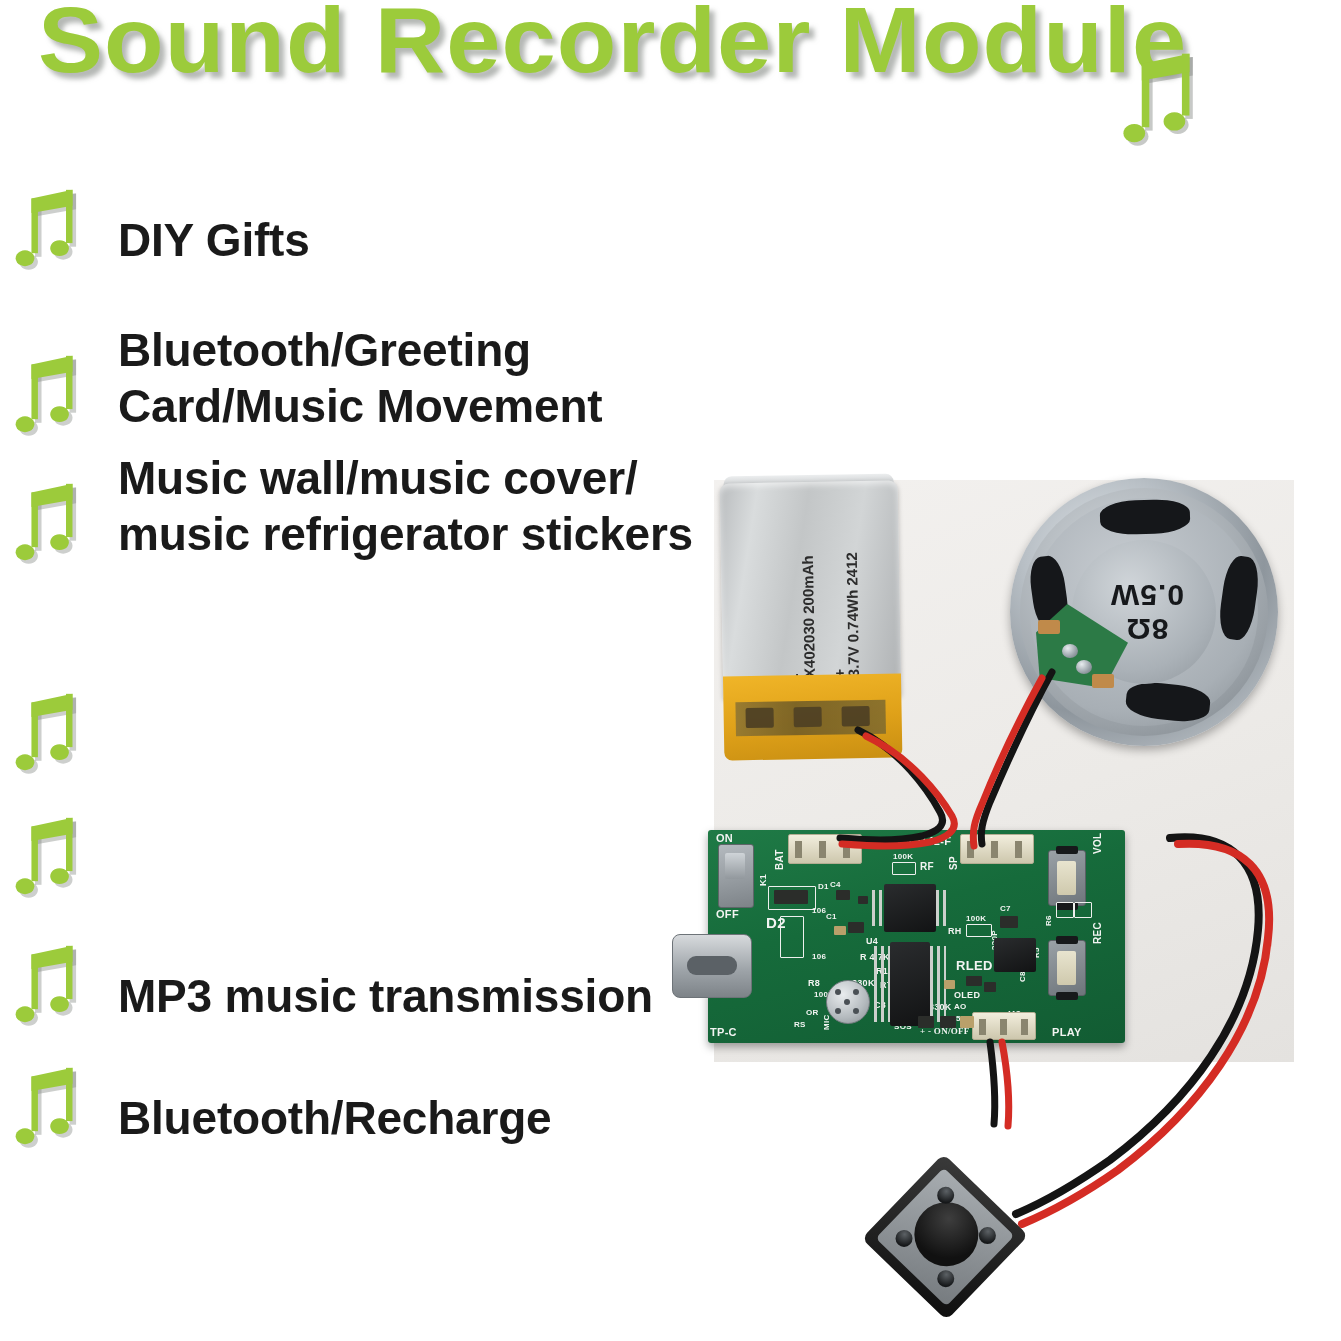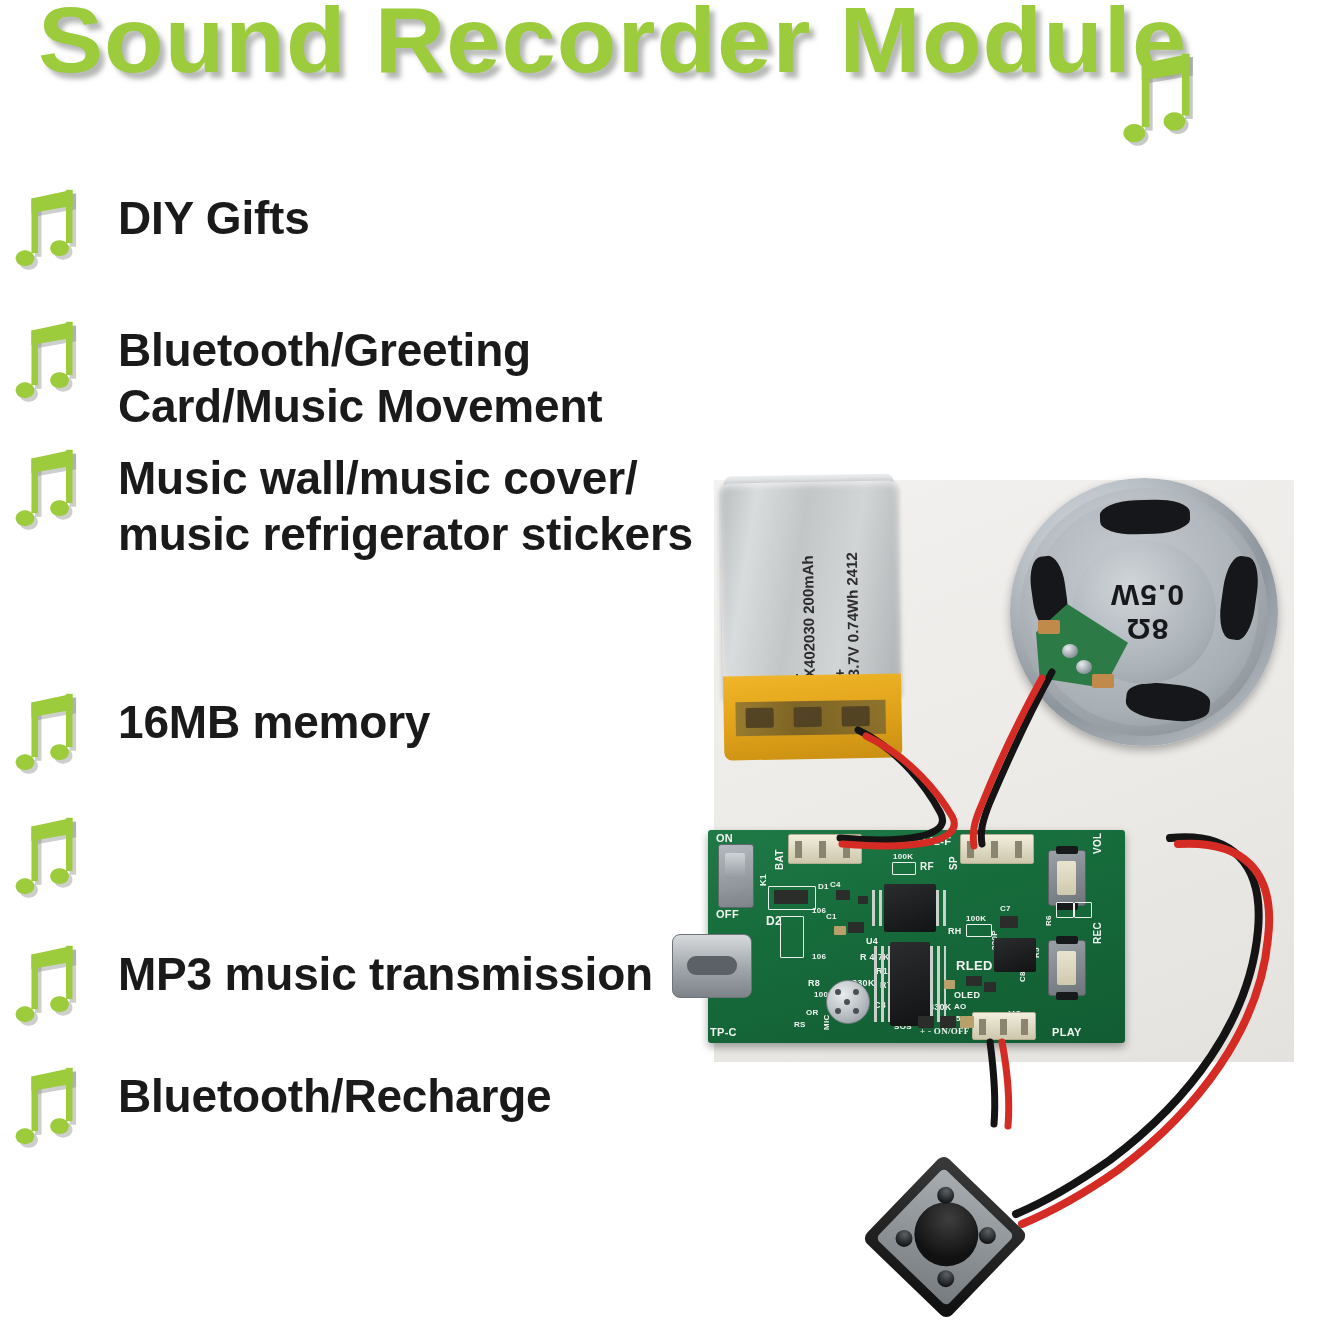--- a/index.html
+++ b/index.html
@@ -56,21 +56,21 @@
     left: 0;
     top: 170px;
     width: 720px;
     height: 1000px;
   }
   .feature-row {
     position: absolute;
     left: 0;
     width: 720px;
     display: flex;
-    align-items: flex-start;
+    align-items: flex-end;
   }
   .feature-icon {
     width: 72px;
     height: 80px;
     flex: 0 0 72px;
     margin-left: 12px;
     margin-top: 2px;
   }
   .feature-label {
     margin-left: 34px;
@@ -487,21 +487,20 @@
         </g>
         <g fill="#9ccb3b">
           <path d="M18 86 a13 11 0 1 0 0.1 0 Z"></path>
             <path d="M66 72 a13 11 0 1 0 0.1 0 Z"></path>
           <rect x="27" y="14" width="9" height="76"></rect>
             <rect x="75" y="2" width="9" height="74"></rect>
           <path d="M27 14 L84 2 L84 24 L27 34 Z"></path>
         </g>
       </svg>
     </div>
-    <div class="feature-label">16MB memory</div>
   </div>
 
   <div class="feature-row" style="top:644px">
     <div class="feature-icon note-icon">
       <svg viewBox="0 0 100 110">
         <g transform="translate(5,5)" fill="rgba(130,135,130,0.40)">
           <path d="M18 86 a13 11 0 1 0 0.1 0 Z"></path>
             <path d="M66 72 a13 11 0 1 0 0.1 0 Z"></path>
           <rect x="27" y="14" width="9" height="76"></rect>
             <rect x="75" y="2" width="9" height="74"></rect>
@@ -631,21 +630,21 @@
 
     <span class="pcb-text rot" style="left:240px; top:40px; font-size:10px;">SP</span>
     <div class="jst" style="left:252px; top:4px; width:72px; height:28px;">
       <span class="jst-slot" style="left:6px;"></span>
       <span class="jst-slot" style="left:30px;"></span>
       <span class="jst-slot" style="left:54px;"></span>
     </div>
 
     <span class="smd lightbox" style="left:60px; top:56px; width:46px; height:22px;"></span>
     <span class="smd" style="left:66px; top:60px; width:34px; height:14px;"></span>
-    <span class="pcb-text" style="left:58px; top:84px; font-size:12px;">D2</span>
+    <span class="pcb-text" style="left:58px; top:84px; font-size:15px;">D2</span>
     <span class="smd lightbox" style="left:72px; top:86px; width:22px; height:40px;"></span>
 
     <span class="pcb-text" style="left:110px; top:52px; font-size:8px;">D1</span>
     <span class="pcb-text" style="left:122px; top:50px; font-size:8px;">C4</span>
     <span class="pcb-text" style="left:104px; top:76px; font-size:8px;">106</span>
     <span class="pcb-text" style="left:106px; top:78px; font-size:8px; left:112px; top:78px;"></span>
     <span class="pcb-text" style="left:118px; top:82px; font-size:8px;">C1</span>
     <span class="pcb-text" style="left:104px; top:122px; font-size:8px;">106</span>
     <span class="pcb-text" style="left:158px; top:106px; font-size:9px;">U4</span>
     <span class="pcb-text" style="left:152px; top:122px; font-size:9px;">R 4.7K</span>

